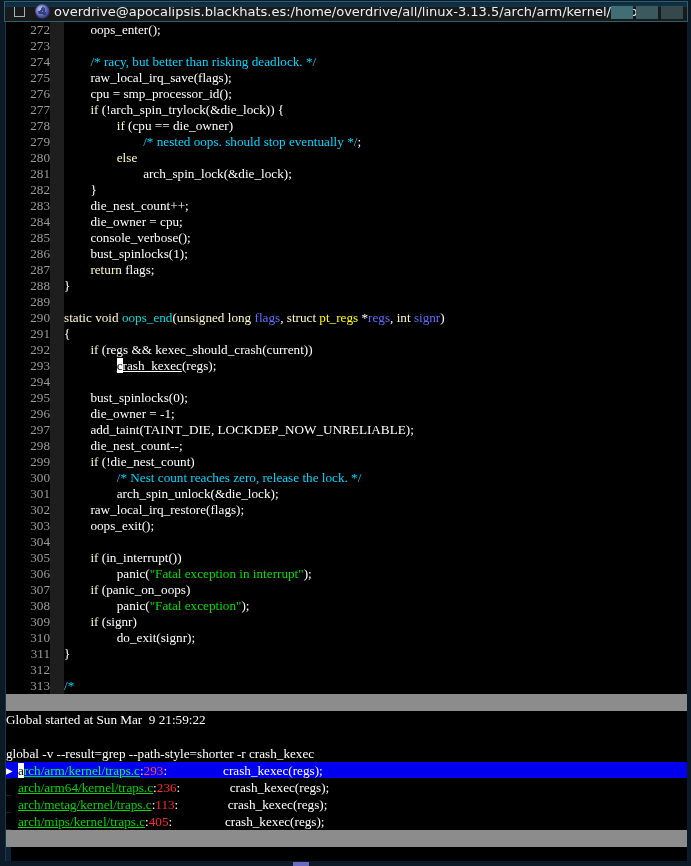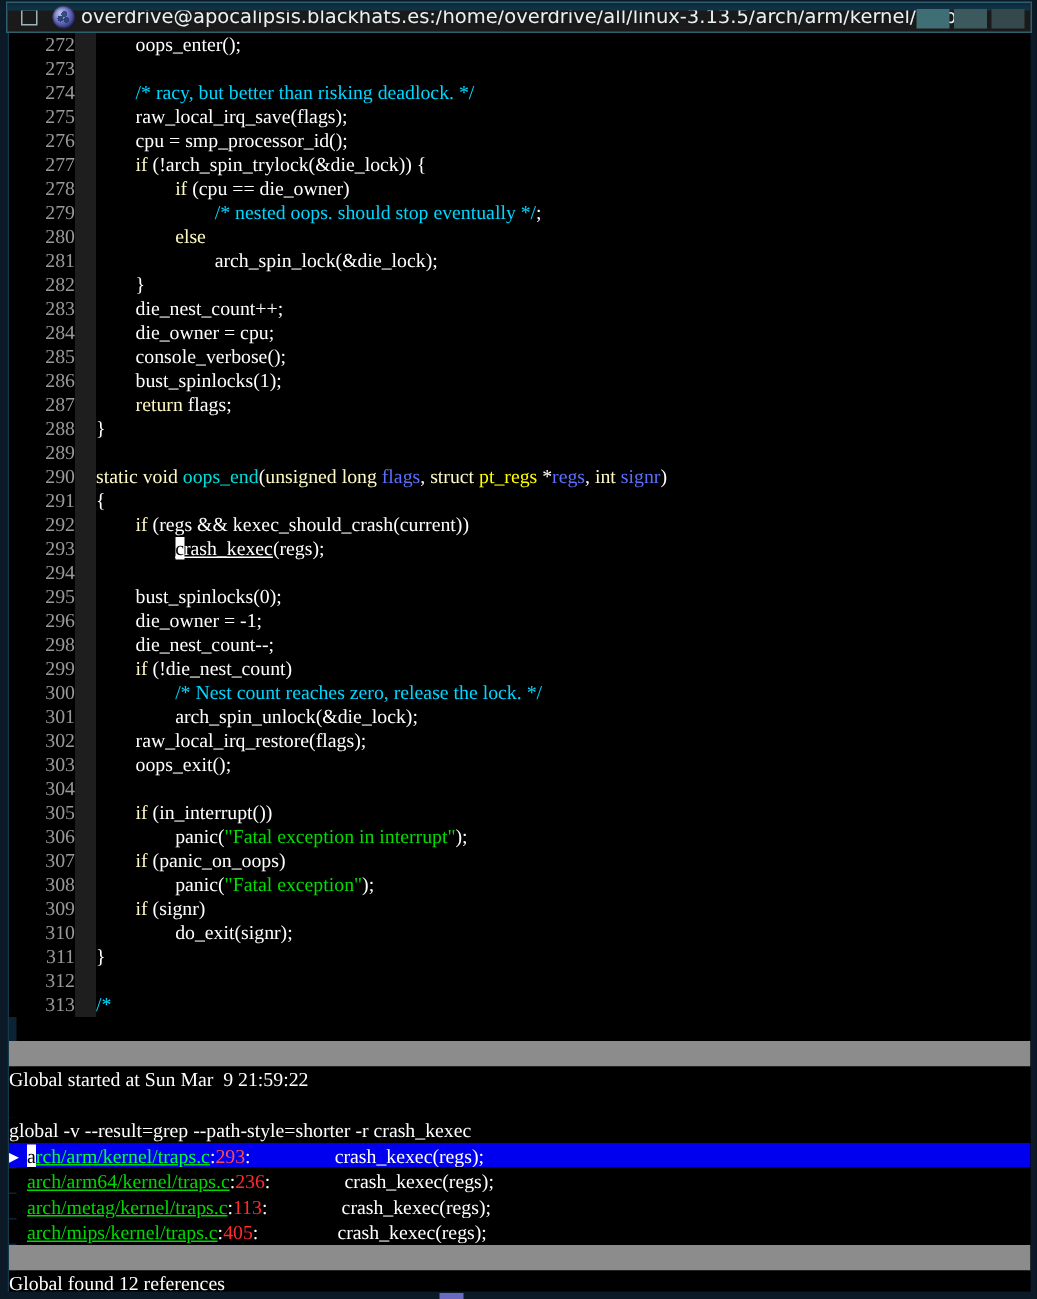--- a/index.html
+++ b/index.html
@@ -167,20 +167,21 @@
         <div class="row"><span class="ln">287</span><span class="gutter"> </span><span>        </span><span class="kw">return</span><span> flags;</span></div>
         <div class="row"><span class="ln">288</span><span class="gutter"> </span><span>}</span></div>
         <div class="row"><span class="ln">289</span><span class="gutter"> </span><span></span></div>
         <div class="row"><span class="ln">290</span><span class="gutter"> </span><span class="kw">static void </span><span class="fn">oops_end</span><span>(</span><span class="kw">unsigned long </span><span class="var">flags</span><span>, </span><span class="kw">struct </span><span class="type">pt_regs </span><span>*</span><span class="var">regs</span><span>, </span><span class="kw">int </span><span class="var">signr</span><span>)</span></div>
         <div class="row"><span class="ln">291</span><span class="gutter"> </span><span>{</span></div>
         <div class="row"><span class="ln">292</span><span class="gutter"> </span><span>        </span><span class="kw">if</span><span> (regs &amp;&amp; kexec_should_crash(current))</span></div>
         <div class="row"><span class="ln">293</span><span class="gutter"> </span><span>                </span><span class="cursor cur-under">c</span><span class="cur-under">rash_kexec</span><span>(regs);</span></div>
         <div class="row"><span class="ln">294</span><span class="gutter"> </span><span></span></div>
         <div class="row"><span class="ln">295</span><span class="gutter"> </span><span>        bust_spinlocks(0);</span></div>
         <div class="row"><span class="ln">296</span><span class="gutter"> </span><span>        die_owner = -1;</span></div>
+        <div class="row"><span class="ln">297</span><span class="gutter"> </span><span>        add_taint(TAINT_DIE, LOCKDEP_NOW_UNRELIABLE);</span></div>
         <div class="row"><span class="ln">298</span><span class="gutter"> </span><span>        die_nest_count--;</span></div>
         <div class="row"><span class="ln">299</span><span class="gutter"> </span><span>        </span><span class="kw">if</span><span> (!die_nest_count)</span></div>
         <div class="row"><span class="ln">300</span><span class="gutter"> </span><span>                </span><span class="cmt">/* Nest count reaches zero, release the lock. */</span></div>
         <div class="row"><span class="ln">301</span><span class="gutter"> </span><span>                arch_spin_unlock(&amp;die_lock);</span></div>
         <div class="row"><span class="ln">302</span><span class="gutter"> </span><span>        raw_local_irq_restore(flags);</span></div>
         <div class="row"><span class="ln">303</span><span class="gutter"> </span><span>        oops_exit();</span></div>
         <div class="row"><span class="ln">304</span><span class="gutter"> </span><span></span></div>
         <div class="row"><span class="ln">305</span><span class="gutter"> </span><span>        </span><span class="kw">if</span><span> (in_interrupt())</span></div>
         <div class="row"><span class="ln">306</span><span class="gutter"> </span><span>                panic(</span><span class="str">"Fatal exception in interrupt"</span><span>);</span></div>
         <div class="row"><span class="ln">307</span><span class="gutter"> </span><span>        </span><span class="kw">if</span><span> (panic_on_oops)</span></div>
@@ -204,17 +205,16 @@
         <div class="res-row sel" style="top: 740px;"><span class="res-mark">▸</span><span class="res-cursor">a</span><span class="res-file">rch/arm/kernel/traps.c</span><span class="res-sep">:</span><span class="res-line">293</span><span class="res-sep">:</span><span>                 </span><span>crash_kexec(regs);</span></div>
         <div class="res-row" style="top: 757px;"><span class="res-blank"> </span><span class="res-file">arch/arm64/kernel/traps.c</span><span class="res-sep">:</span><span class="res-line">236</span><span class="res-sep">:</span><span>               </span><span>crash_kexec(regs);</span></div>
         <div class="res-row" style="top: 774px;"><span class="res-blank"> </span><span class="res-file">arch/metag/kernel/traps.c</span><span class="res-sep">:</span><span class="res-line">113</span><span class="res-sep">:</span><span>               </span><span>crash_kexec(regs);</span></div>
         <div class="res-row" style="top: 791px;"><span class="res-blank"> </span><span class="res-file">arch/mips/kernel/traps.c</span><span class="res-sep">:</span><span class="res-line">405</span><span class="res-sep">:</span><span>                </span><span>crash_kexec(regs);</span></div>
       </div>
 
     <div class="modeline" id="global-modeline" style="top:808px">
       
     </div>
 
-    <div class="echo" style="top:825px"><span>Global found 12 references</span></div>
   </div>
 
   <div id="bottom-strip"></div>
 </div>
 
 </body></html>

